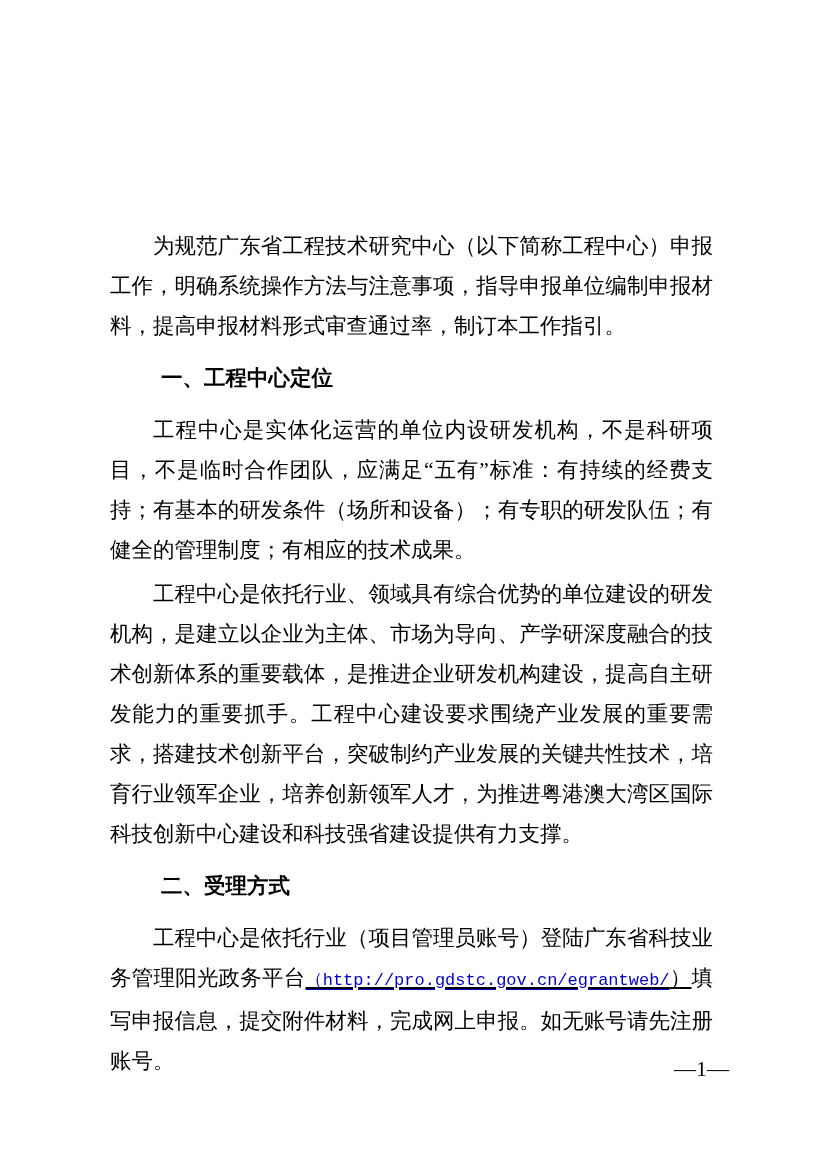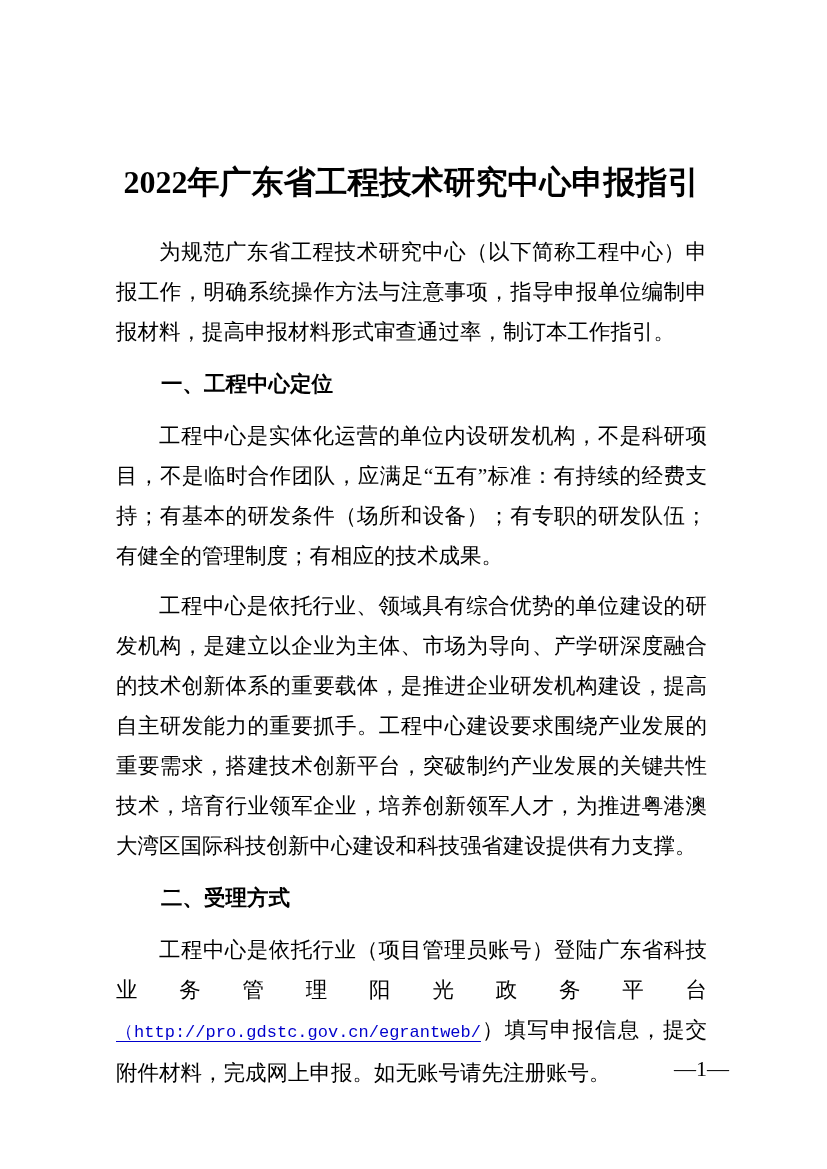--- a/index.html
+++ b/index.html
@@ -32,34 +32,35 @@
     top: 222px;
     left: 106px;
     width: 611px;
     font-family: "Liberation Serif", "DejaVu Serif", serif;
     font-size: 21.5px;
     line-height: 40px;
     text-align: justify;
     text-justify: inter-character;
   }
   .content p {
-    margin: 10px;
+    margin: 4px;
     text-indent: 2em;
   }
   .section-heading {
     margin: 12px;
     text-indent: 2em;
     font-family: "Liberation Sans", "DejaVu Sans", sans-serif;
     font-weight: bold;
     font-size: 21.5px;
     line-height: 40px;
     text-align: left;
   }
   .link-group {
     white-space: nowrap;
+    text-decoration: underline;
   }
   .url-link {
     font-family: "Liberation Mono", "DejaVu Sans Mono", monospace;
     font-size: 17px;
     color: #0000CC;
     text-decoration: underline;
     text-underline-offset: 4px;
   }
   .link-close {
     color: #000000;
@@ -72,21 +73,20 @@
     font-family: "Liberation Serif", "DejaVu Serif", serif;
     font-size: 22px;
     line-height: 30px;
   }
 </style>
 </head>
 <body>
 
 <div class="page">
 
-  <h1 class="doc-title">2022年广东省工程技术研究中心申报指引</h1>
 
   <div class="content">
 
     <p>为规范广东省工程技术研究中心（以下简称工程中心）申报工作，明确系统操作方法与注意事项，指导申报单位编制申报材料，提高申报材料形式审查通过率，制订本工作指引。</p>
 
     <h2 class="section-heading">一、工程中心定位</h2>
 
     <p>工程中心是实体化运营的单位内设研发机构，不是科研项目，不是临时合作团队，应满足“五有”标准：有持续的经费支持；有基本的研发条件（场所和设备）；有专职的研发队伍；有健全的管理制度；有相应的技术成果。</p>
 
     <p>工程中心是依托行业、领域具有综合优势的单位建设的研发机构，是建立以企业为主体、市场为导向、产学研深度融合的技术创新体系的重要载体，是推进企业研发机构建设，提高自主研发能力的重要抓手。工程中心建设要求围绕产业发展的重要需求，搭建技术创新平台，突破制约产业发展的关键共性技术，培育行业领军企业，培养创新领军人才，为推进粤港澳大湾区国际科技创新中心建设和科技强省建设提供有力支撑。</p>

